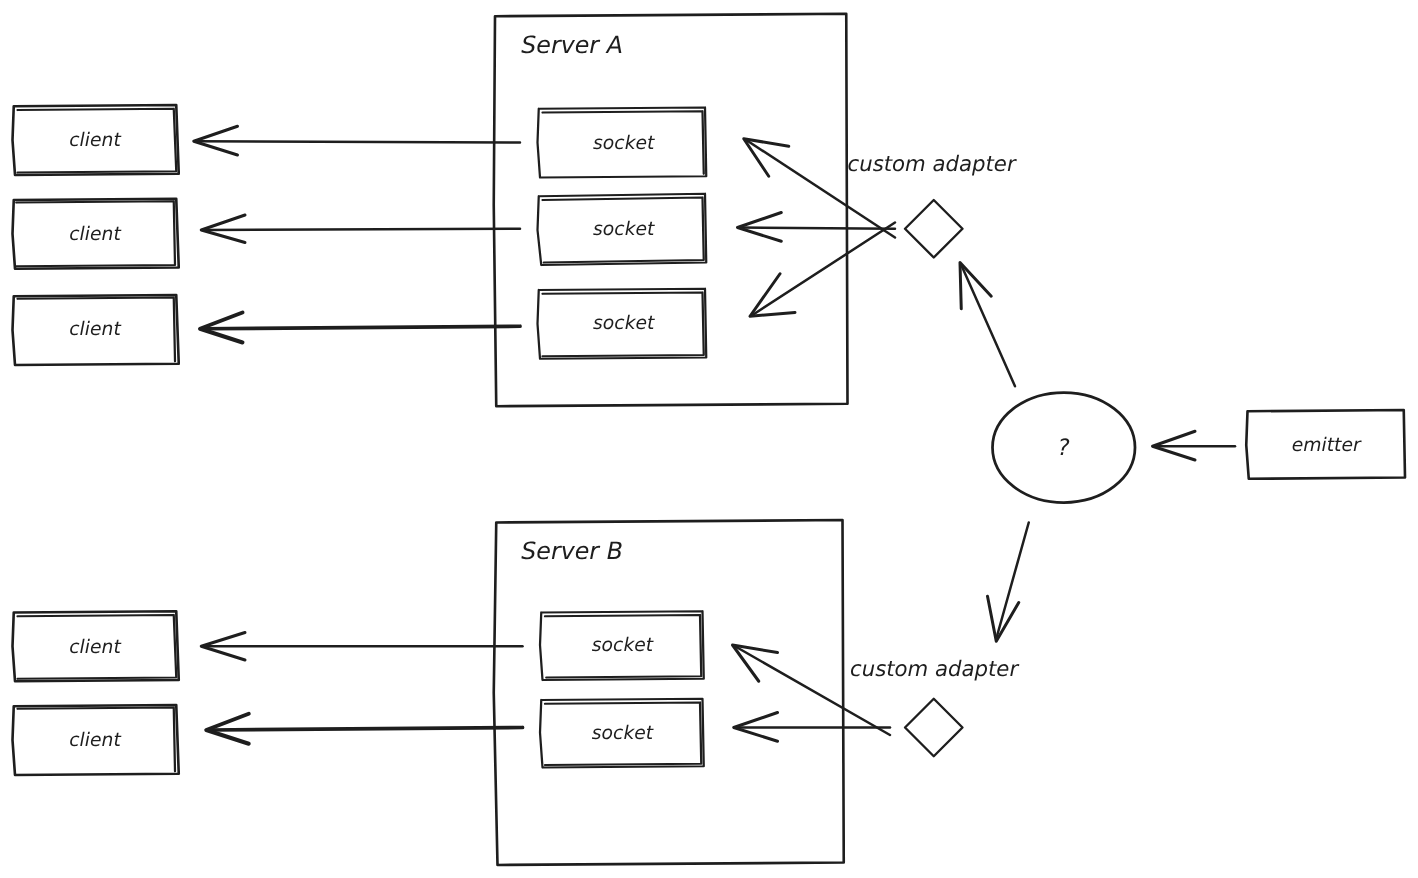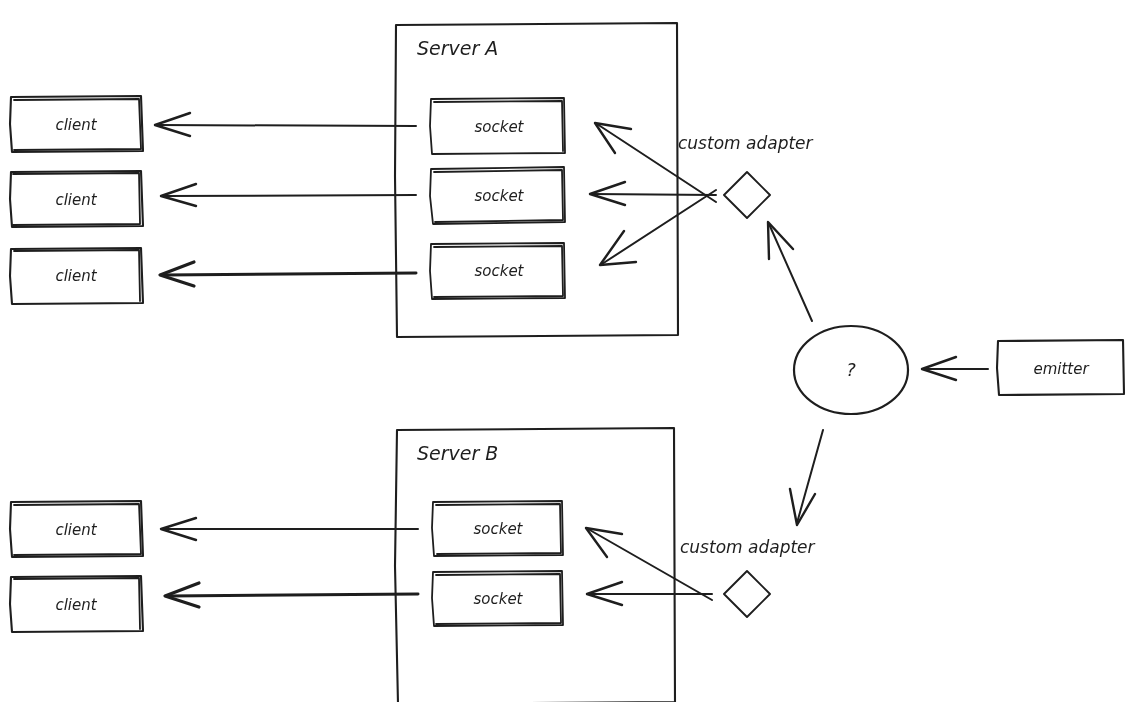--- a/index.html
+++ b/index.html
@@ -11,21 +11,21 @@
   body {
     width: 1134px;
     height: 702px;
     position: relative;
     overflow: hidden;
     font-family: "DejaVu Sans", sans-serif;
   }
   #diagram-root {
     position: absolute;
     left: 0;
-    top: 16px;
+    top: 4px;
     width: 1134px;
     height: 564px;
   }
   svg#diagram-canvas {
     display: block;
     width: 1134px;
     height: 702px;
     background: #ffffff;
   }
   .stroke {

